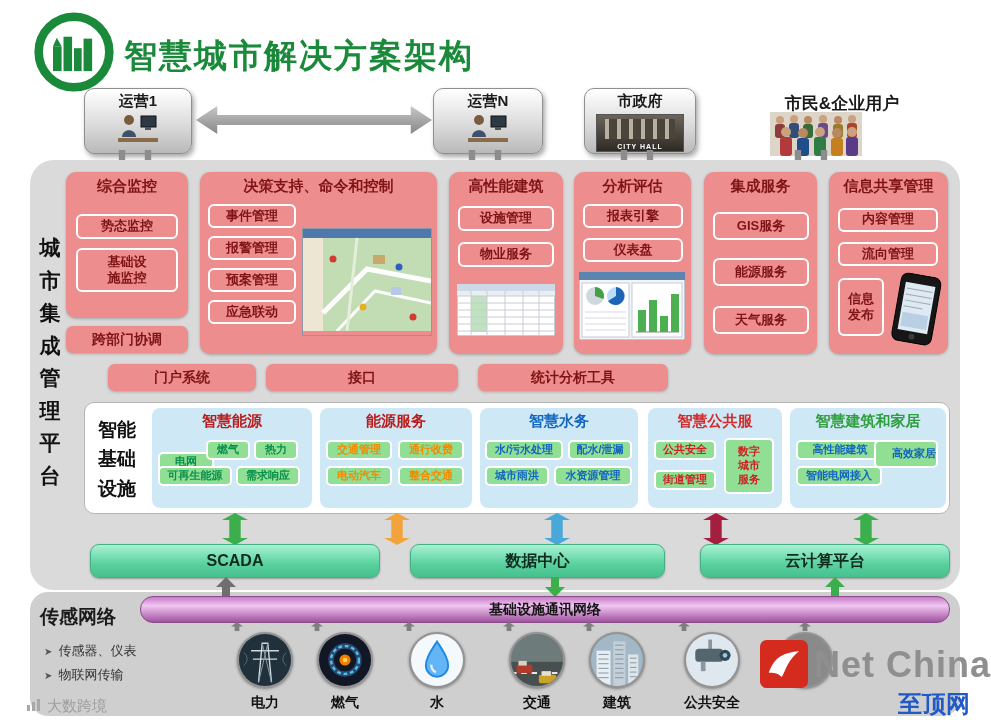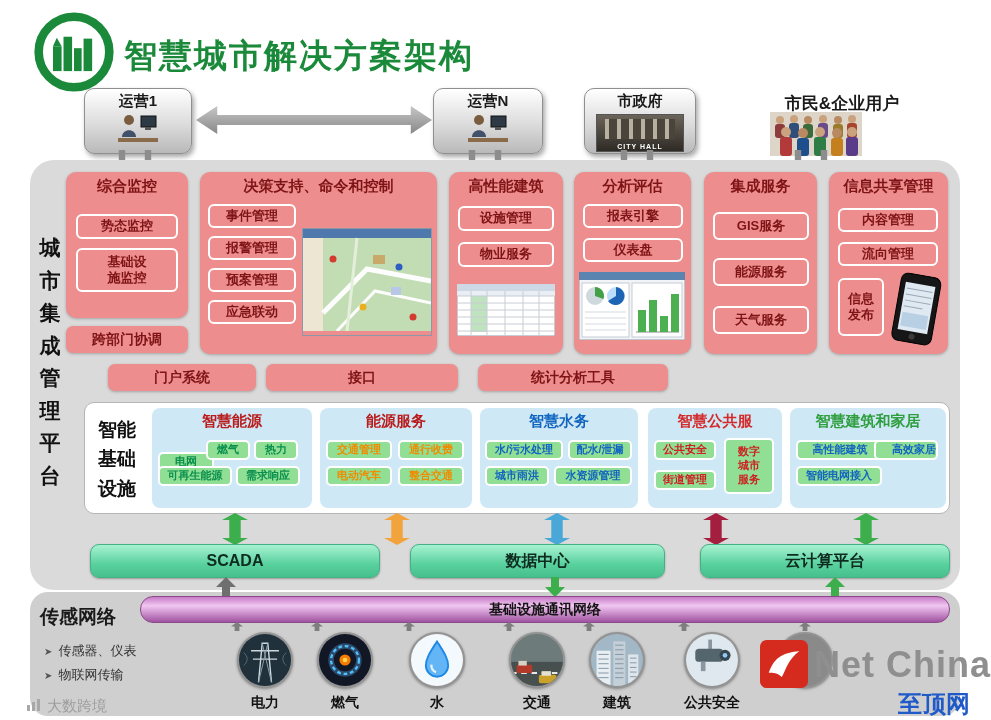--- a/index.html
+++ b/index.html
@@ -215,21 +215,21 @@
   <div class="pblock" style="left:704px;top:172px;width:113px;height:182px;">
     <div class="ptitle">集成服务</div>
   </div>
   <div class="pbtn" style="left:713px;top:212px;width:96px;height:28px;">GIS服务</div>
   <div class="pbtn" style="left:713px;top:258px;width:96px;height:28px;">能源服务</div>
   <div class="pbtn" style="left:713px;top:306px;width:96px;height:28px;">天气服务</div>
 
   <div class="pblock" style="left:829px;top:172px;width:119px;height:182px;">
     <div class="ptitle">信息共享管理</div>
   </div>
-  <div class="pbtn" style="left:838px;top:208px;width:100px;height:24px;">内容管理</div>
+  <div class="pbtn" style="left:838px;top:208px;width:100px;height:24px;font-family:Liberation Mono, monospace;">内容管理</div>
   <div class="pbtn" style="left:838px;top:242px;width:100px;height:24px;">流向管理</div>
   <div class="pbtn" style="left:838px;top:278px;width:46px;height:58px;">信息
 发布</div>
   <div class="phone" style="left:894px;top:274px;">
     <svg width="44" height="70" viewBox="0 0 44 70">
       <rect x="2" y="1" width="40" height="68" rx="7" fill="#161616" stroke="#000"></rect>
       <rect x="7" y="10" width="30" height="48" fill="#dfe9f2"></rect>
       <path d="M9 16 H35 M9 22 H35 M9 28 H35 M9 34 H28" stroke="#9aa8b5"></path>
       <rect x="9" y="40" width="26" height="14" fill="#b8cfe4"></rect>
       <circle cx="22" cy="63" r="3" fill="#3a3a3a"></circle>
@@ -274,21 +274,21 @@
   <div class="gbtn c-public" style="left:654px;top:440px;width:62px;height:20px;">公共安全</div>
   <div class="gbtn c-public" style="left:654px;top:470px;width:62px;height:20px;text-align:right;">街道管理</div>
   <div class="gbtn c-public" style="left:724px;top:438px;width:50px;height:56px;">数字
 城市
 服务</div>
 
   <div class="icol" style="left:790px;width:156px;">
     <div class="ictitle t-green">智慧建筑和家居</div>
   </div>
   <div class="gbtn c-build" style="left:796px;top:440px;width:88px;height:20px;">高性能建筑</div>
-  <div class="gbtn c-build" style="left:874px;top:440px;width:64px;height:20px;padding-left:16px;">高效家居</div>
+  <div class="gbtn c-build" style="left:874px;top:440px;width:64px;height:28px;padding-left:16px;">高效家居</div>
   <div class="gbtn c-build" style="left:796px;top:466px;width:86px;height:20px;">智能电网接入</div>
 
   <div class="dblv" style="left:222px;background:#3cae4c;"></div>
   <div class="dblv" style="left:384px;background:#f2a33c;"></div>
   <div class="dblv" style="left:544px;background:#49a8d8;"></div>
   <div class="dblv" style="left:703px;background:#a41f3f;"></div>
   <div class="dblv" style="left:853px;background:#3cae4c;"></div>
 
   <div class="mintbar" style="left:90px;width:290px;">SCADA</div>
   <div class="mintbar" style="left:410px;width:255px;">数据中心</div>

